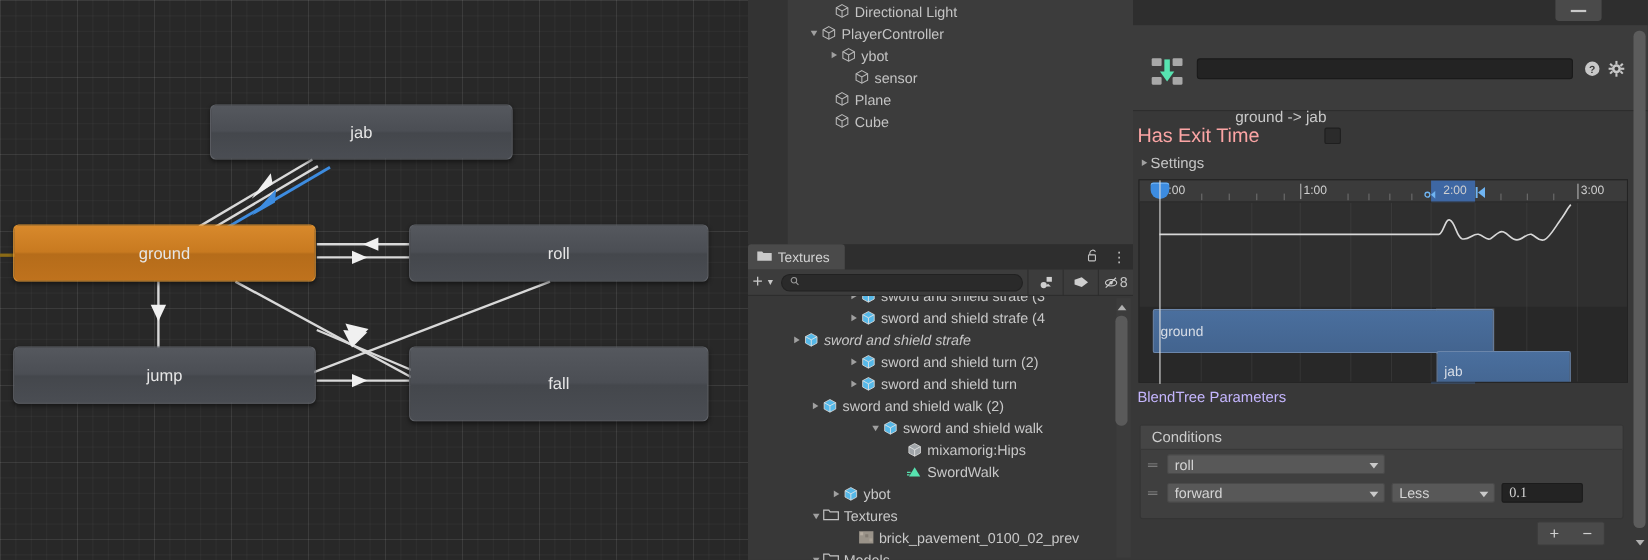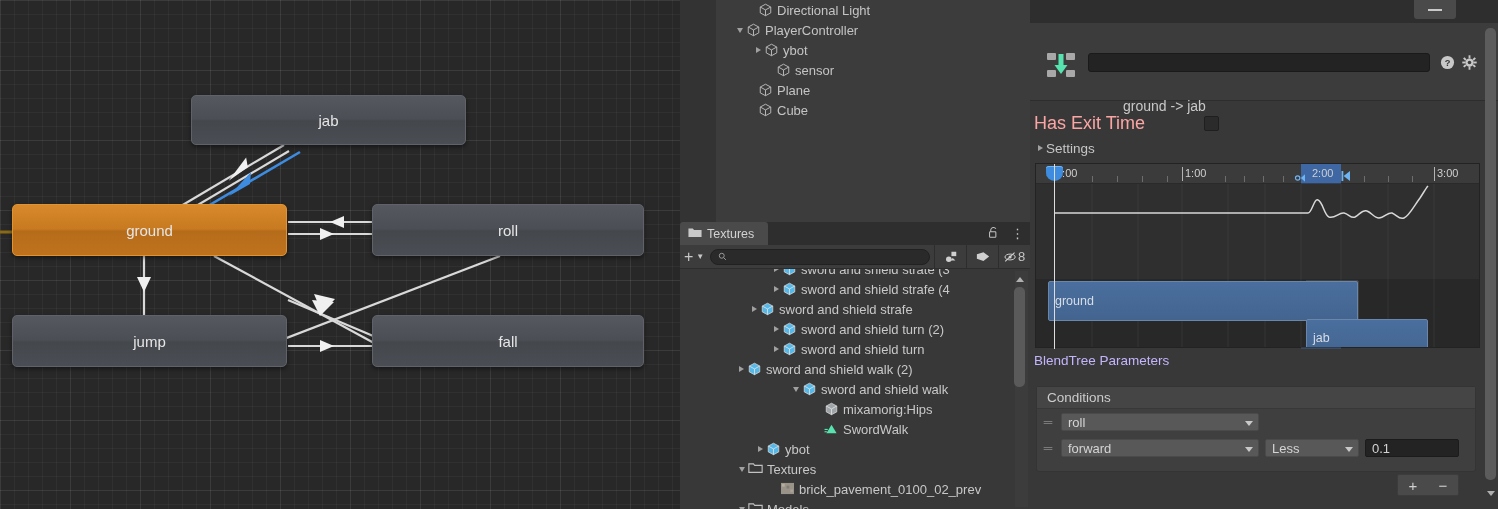--- a/index.html
+++ b/index.html
@@ -302,21 +302,21 @@
     </div>
     <div class="node normal" style="left:191px; top:95px; width:275px; height:50px;">
       <span>jab</span>
     </div>
     <div class="node normal" style="left:372px; top:204px; width:272px; height:52px;">
       <span>roll</span>
     </div>
     <div class="node normal" style="left:12px; top:315px; width:275px; height:52px;">
       <span>jump</span>
     </div>
-    <div class="node normal" style="left:372px; top:315px; width:272px; height:52px;">
+    <div class="node normal" style="left:372px; top:315px; width:272px; height:68px;">
       <span>fall</span>
     </div>
   </div>
 
   <div id="hierarchy">
     <div id="hier-gutter"></div>
     <div style="position:relative; padding-top:0px;">
       <div class="hrow" style="padding-left:66px;">
         <span class="tri none"></span>
         <span class="cube-ico">
@@ -454,21 +454,21 @@
           <span class="tri right"></span>
           <span class="pref-ico">
             <svg viewBox="0 0 16 16" width="15" height="14">
                 <path d="M8 1.4 L14 4.6 L14 11.3 L8 14.5 L2 11.3 L2 4.6 Z" fill="#55b8e8" stroke="#d8d8d8" stroke-width="0.9"></path>
                 <path d="M2 4.6 L8 7.9 L14 4.6 M8 7.9 L8 14.5" fill="none" stroke="#e4e4e4" stroke-width="0.9"></path>
               </svg>
           </span>
           <span>sword and shield strafe (4</span>
         </div>
 
-        <div class="prow" style="padding-left:68px;">
+        <div class="prow" style="padding-left:38px;font-style:italic;">
           <span class="tri right"></span>
           <span class="pref-ico">
             <svg viewBox="0 0 16 16" width="15" height="14">
                 <path d="M8 1.4 L14 4.6 L14 11.3 L8 14.5 L2 11.3 L2 4.6 Z" fill="#55b8e8" stroke="#d8d8d8" stroke-width="0.9"></path>
                 <path d="M2 4.6 L8 7.9 L14 4.6 M8 7.9 L8 14.5" fill="none" stroke="#e4e4e4" stroke-width="0.9"></path>
               </svg>
           </span>
           <span>sword and shield strafe</span>
         </div>
 
@@ -749,21 +749,21 @@
       <div class="cond-row">
         <span class="grip">═</span>
         <div class="dd" style="width:198px;">
           <span>forward</span>
           <span class="arrow"></span>
         </div>
         <div class="dd" style="width:94px;">
           <span>Less</span>
           <span class="arrow"></span>
         </div>
-        <div class="numfield" style="width:94px;">
+        <div class="numfield" style="width:74px;font-family:Liberation Serif, serif;">
           <span>0.1</span>
         </div>
       </div>
     </div>
 
     <div id="pm-box" style="left:367px; top:474px;">
       <div class="pm-btn">+</div>
       <div class="pm-btn">−</div>
     </div>
 

